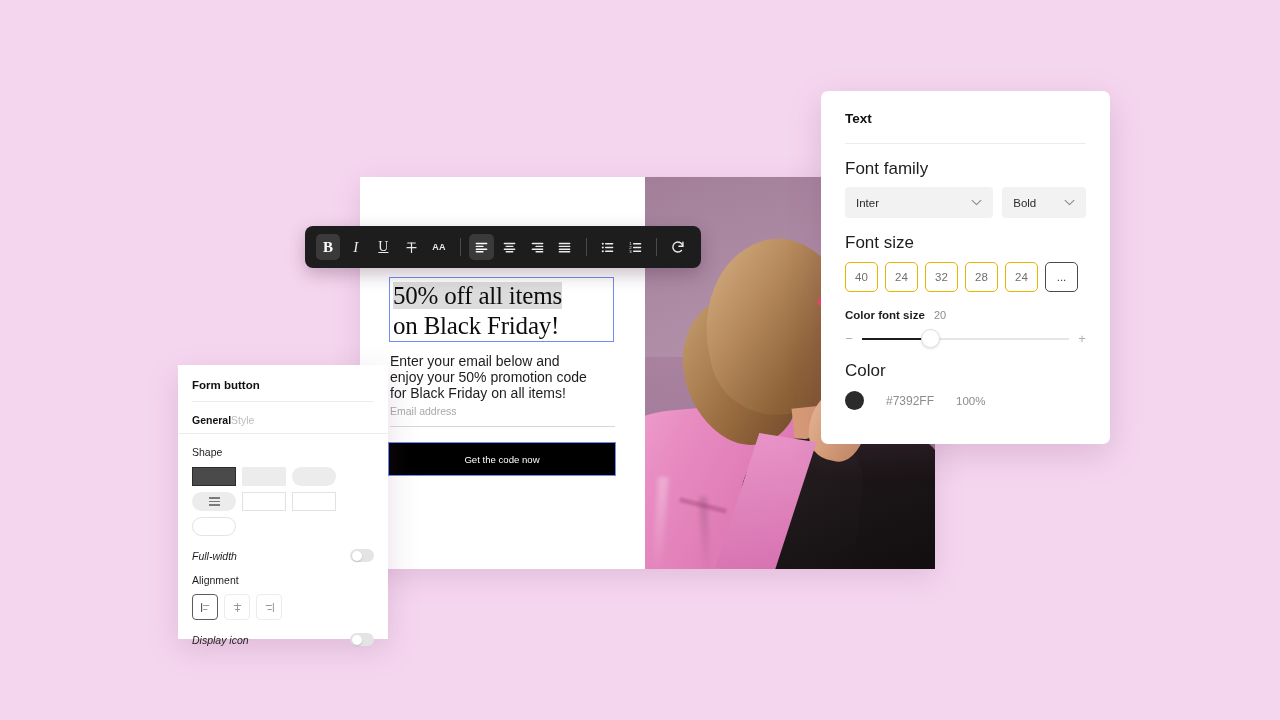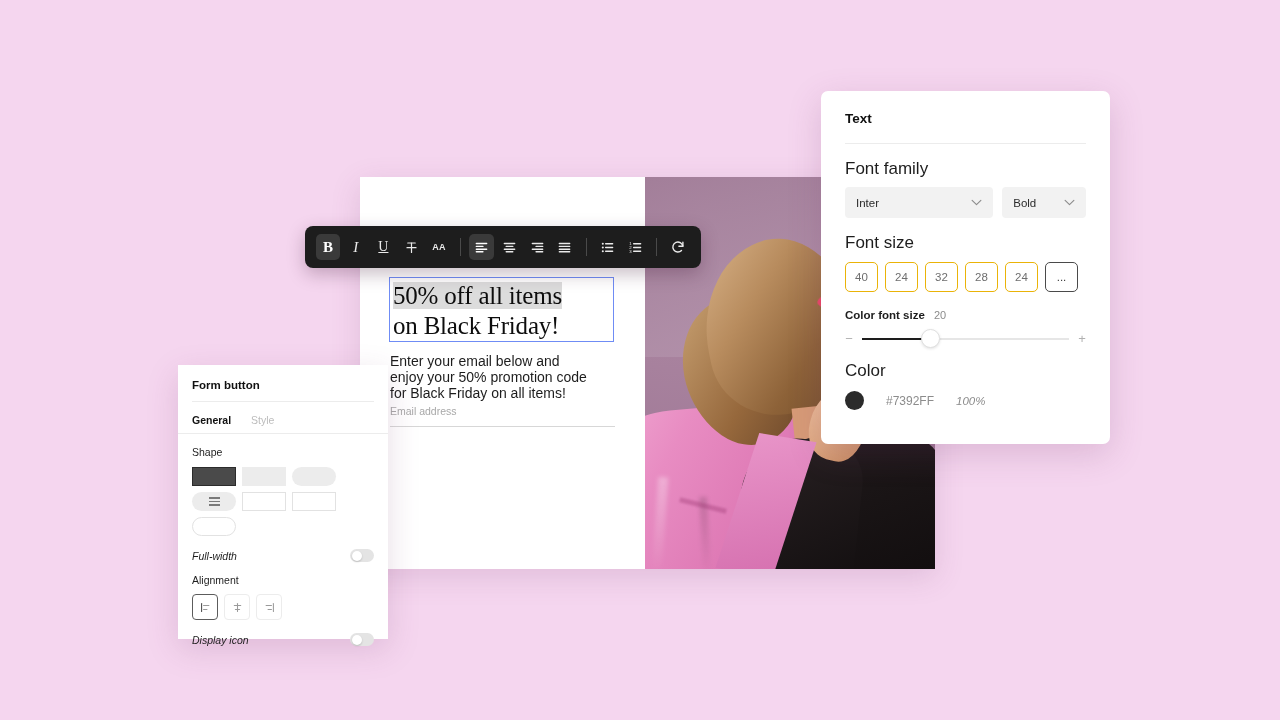--- a/index.html
+++ b/index.html
@@ -240,21 +240,21 @@
     background: #fff;
     box-shadow: 0 10px 30px rgba(120,60,110,.18);
     z-index: 40;
     margin-left: 16px;
   }
   .fp-title {
     font-size: 11.5px; font-weight: bold; color: #111;
     padding: 14px 14px 0 14px;
   }
   .fp-tabs {
-    display: flex; gap: 20px;
+    display: flex; 
     padding: 12px 23px 7px 14px;
     border-bottom: 1px solid #ececec;
     font-size: 10.5px;
   }
   .fp-hr { height: 1px; background: #ececec; margin: 10px 14px 0 14px; }
   .fp-tab-active { color: #111; font-weight: 600; }
   .fp-tab { color: #bcbcbc; }
   .fp-label { font-size: 10.5px; color: #1d1d1d; padding: 12px 18px 0 14px; }
   .shape-grid {
     display: flex; flex-wrap: wrap;
@@ -350,38 +350,39 @@
     width: 19px; height: 19px; margin-left:-9.5px; margin-top:-9.5px;
     background:#fff; border:1px solid #e0e0e0; border-radius:50%;
     box-shadow: 0 1px 3px rgba(0,0,0,.12);
   }
   .color-row {
     display:flex; align-items:center; gap:22px;
     padding: 10px 24px 0 24px;
   }
   .swatch { width:19px; height:19px; border-radius:50%; background:#2b2b2b; }
   .hexval { font-size: 12px; color:#8c8c8c; }
-  .pctval { font-size: 11.5px; color:#8c8c8c;font-style:italic; }
+  .pctval { font-size: 11.5px; color:#8c8c8c; }
   svg { display:block; }
 </style>
 </head>
 <body style="background: rgb(245, 214, 239);">
 
 <div id="landing">
 
   <div id="landing-left">
 
     <div class="lp-heading-box">
       <div class="lp-heading"><span class="lp-sel">50% off all items</span><br><span>on Black Friday!</span></div>
     </div>
 
     <div class="lp-body">Enter your email below and enjoy your 50% promotion code for Black Friday on all items!</div>
 
     <div class="lp-email">Email address</div>
 
+    <div class="lp-cta">Get the code now</div>
   </div>
 
   <div id="landing-photo">
     <div class="ph-wall"></div>
     <div class="ph-wall2"></div>
     <div class="ph-blazer"></div>
     <div class="ph-hair2"></div>
     <div class="ph-face"></div>
     <div class="ph-hair"></div>
     <div class="ph-brow"></div>

